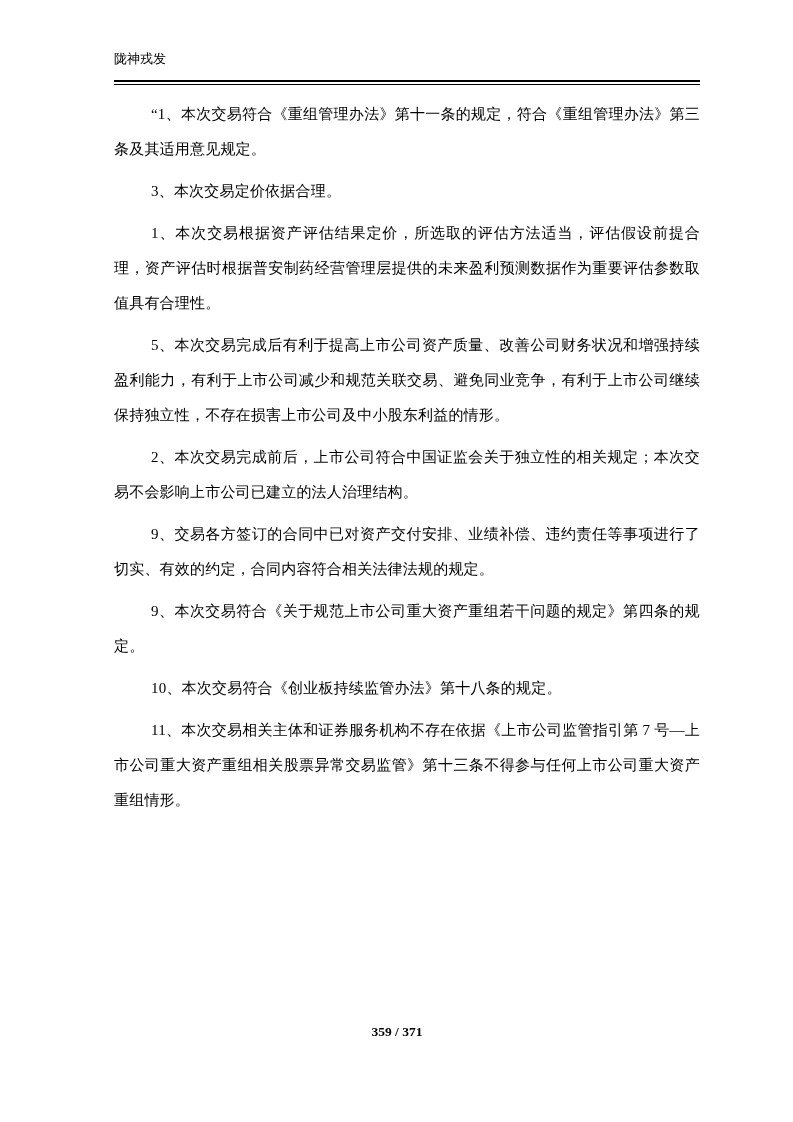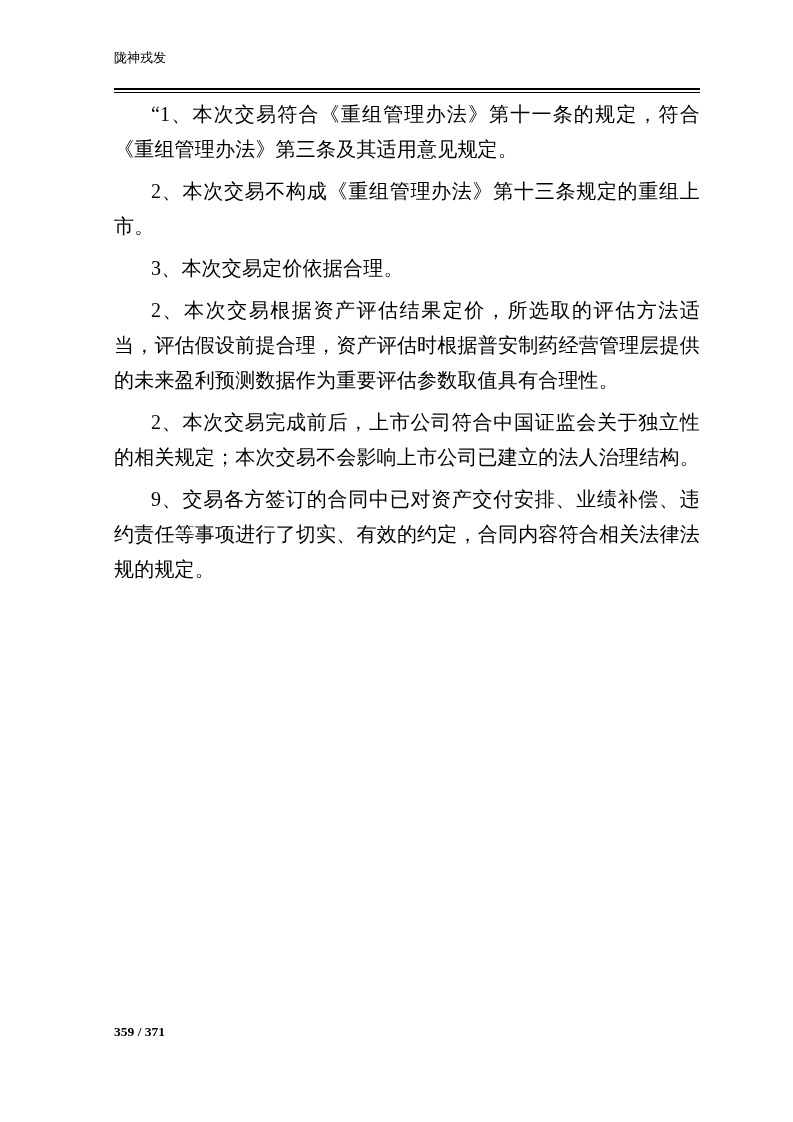--- a/index.html
+++ b/index.html
@@ -22,76 +22,78 @@
     top: 50px;
     left: 114px;
     width: 586px;
   }
   .header-row {
     display: flex;
     justify-content: space-between;
     align-items: flex-end;
     font-size: 13px;
     line-height: 17px;
-    padding-bottom: 21px;
-    font-family: Liberation Mono, monospace;
+    padding-bottom: 13px;
   }
   .header-left { white-space: nowrap; }
   .header-right { white-space: nowrap; }
   .header-rule {
     height: 2px;
     border-top: 2px solid #000000;
     border-bottom: 1px solid #000000;
   }
   
   .doc-body {
     position: absolute;
     top: 97px;
     left: 114px;
     width: 586px;
   }
   .doc-body p {
     margin: 0 0 7px 0;
-    font-size: 20px;
+    font-size: 15px;
     line-height: 35px;
     text-indent: 37px;
     text-align: justify;
     text-justify: inter-ideograph;
     letter-spacing: 0.2px;
   }
   
   .footer {
     position: absolute;
     top: 1023px;
     left: 114px;
     width: 566px;
-    text-align: left;
+    text-align: center;
     font-size: 13.5px;
     font-weight: bold;
     line-height: 18px;
   }
 </style>
 </head>
 <body>
 
 <div class="page">
 
   <div class="header">
     <div class="header-row">
       <span class="header-left">陇神戎发</span>
     </div>
     <div class="header-rule"></div>
   </div>
 
   <div class="doc-body">
     <p>“1、本次交易符合《重组管理办法》第十一条的规定，符合《重组管理办法》第三条及其适用意见规定。</p>
-    <p>2、本次交易不构成《重组管理办法》第十三条规定的重组上市。</p>
     <p>3、本次交易定价依据合理。</p>
-    <p>2、本次交易根据资产评估结果定价，所选取的评估方法适当，评估假设前提合理，资产评估时根据普安制药经营管理层提供的未来盈利预测数据作为重要评估参数取值具有合理性。</p>
+    <p>1、本次交易根据资产评估结果定价，所选取的评估方法适当，评估假设前提合理，资产评估时根据普安制药经营管理层提供的未来盈利预测数据作为重要评估参数取值具有合理性。</p>
+    <p>5、本次交易完成后有利于提高上市公司资产质量、改善公司财务状况和增强持续盈利能力，有利于上市公司减少和规范关联交易、避免同业竞争，有利于上市公司继续保持独立性，不存在损害上市公司及中小股东利益的情形。</p>
     <p>2、本次交易完成前后，上市公司符合中国证监会关于独立性的相关规定；本次交易不会影响上市公司已建立的法人治理结构。</p>
     <p>9、交易各方签订的合同中已对资产交付安排、业绩补偿、违约责任等事项进行了切实、有效的约定，合同内容符合相关法律法规的规定。</p>
+    <p>9、本次交易符合《关于规范上市公司重大资产重组若干问题的规定》第四条的规定。</p>
+    <p>10、本次交易符合《创业板持续监管办法》第十八条的规定。</p>
+    <p>11、本次交易相关主体和证券服务机构不存在依据《上市公司监管指引第 7 号—上市公司重大资产重组相关股票异常交易监管》第十三条不得参与任何上市公司重大资产重组情形。</p>
   </div>
 
   <div class="footer">
     <span>359 / 371</span>
   </div>
 
 </div>
 
 </body></html>

